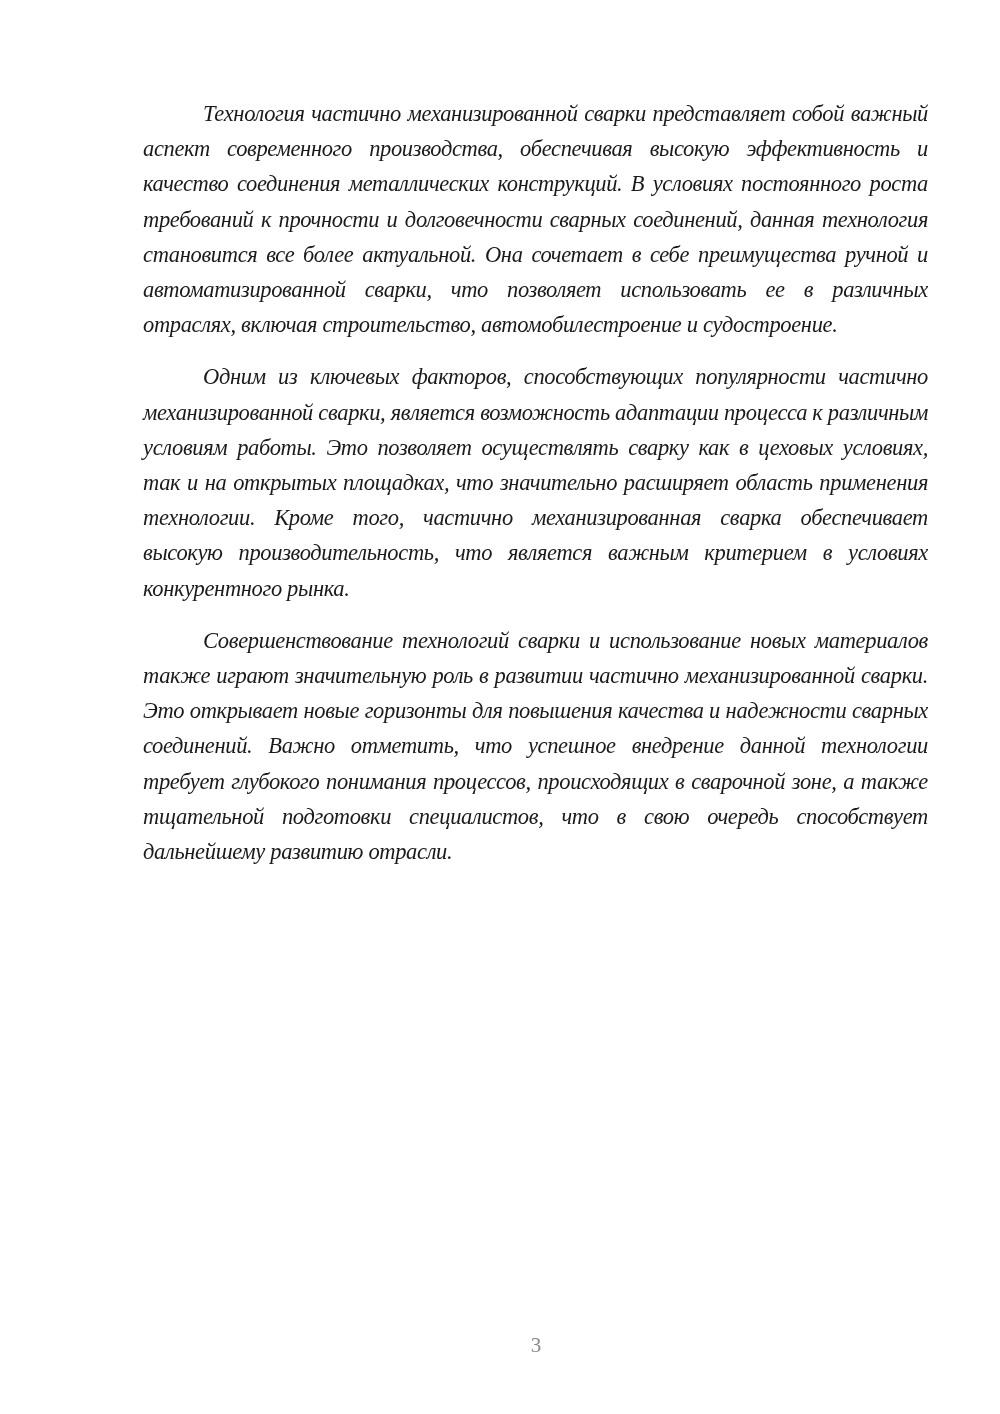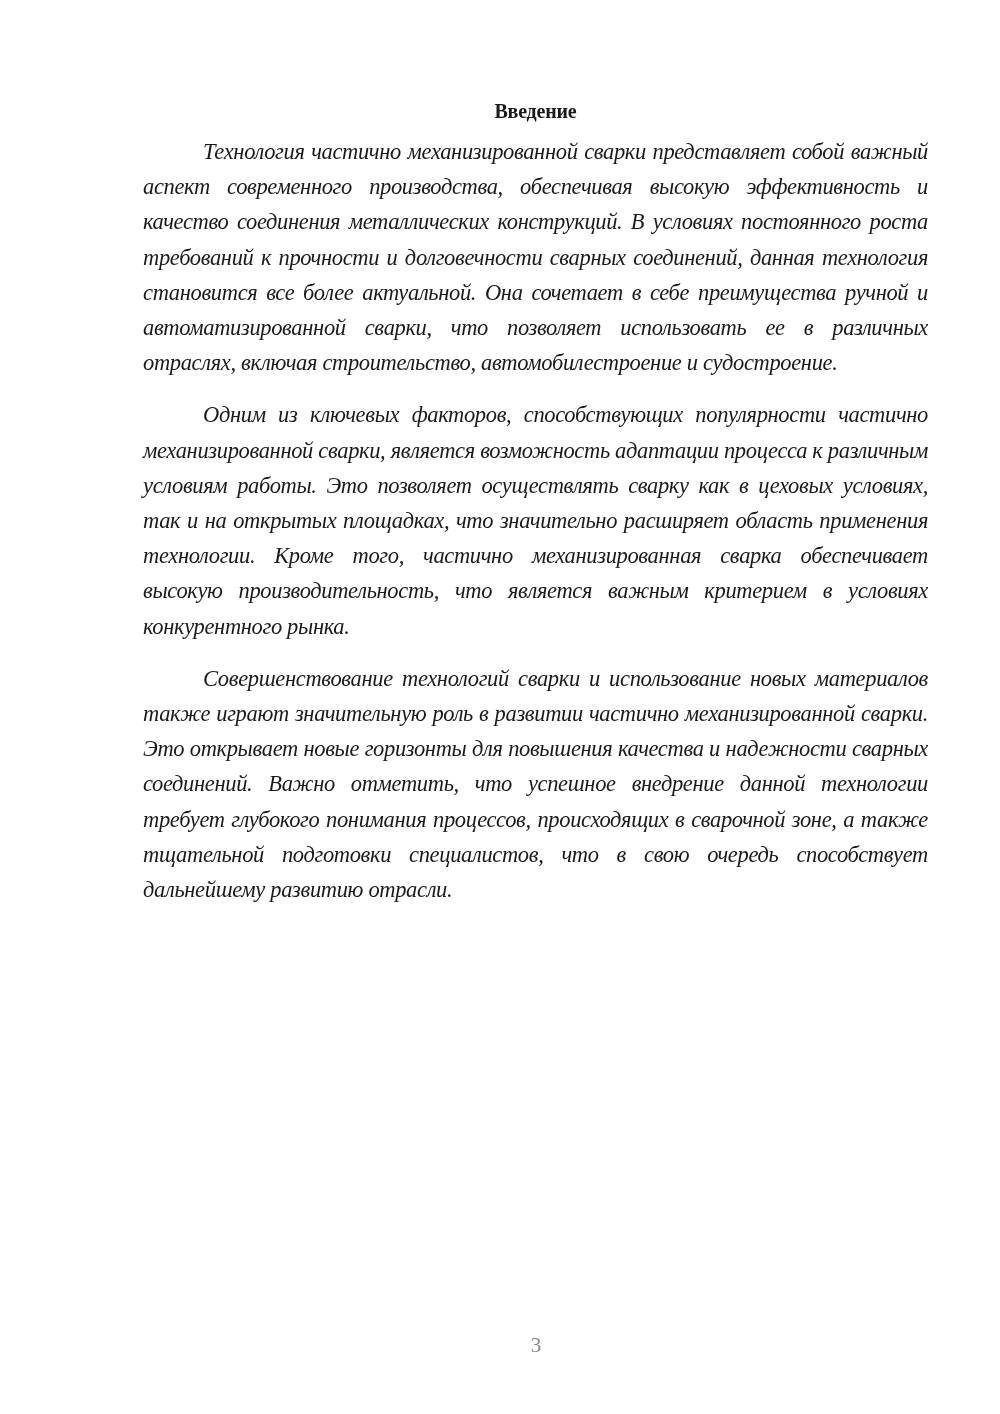--- a/index.html
+++ b/index.html
@@ -58,19 +58,18 @@
       color: #888888;
       padding-left: 72px;
       box-sizing: border-box;
     }
   </style>
 </head>
 <body>
 
 <div class="page">
   <div class="content">
-    <h1 class="title">Введение</h1>
     <p class="para">Технология частично механизированной сварки представляет собой важный аспект современного производства, обеспечивая высокую эффективность и качество соединения металлических конструкций. В условиях постоянного роста требований к прочности и долговечности сварных соединений, данная технология становится все более актуальной. Она сочетает в себе преимущества ручной и автоматизированной сварки, что позволяет использовать ее в различных отраслях, включая строительство, автомобилестроение и судостроение.</p>
     <p class="para">Одним из ключевых факторов, способствующих популярности частично механизированной сварки, является возможность адаптации процесса к различным условиям работы. Это позволяет осуществлять сварку как в цеховых условиях, так и на открытых площадках, что значительно расширяет область применения технологии. Кроме того, частично механизированная сварка обеспечивает высокую производительность, что является важным критерием в условиях конкурентного рынка.</p>
     <p class="para">Совершенствование технологий сварки и использование новых материалов также играют значительную роль в развитии частично механизированной сварки. Это открывает новые горизонты для повышения качества и надежности сварных соединений. Важно отметить, что успешное внедрение данной технологии требует глубокого понимания процессов, происходящих в сварочной зоне, а также тщательной подготовки специалистов, что в свою очередь способствует дальнейшему развитию отрасли.</p>
   </div>
   <div class="page-number">3</div>
 </div>
 
 </body></html>

